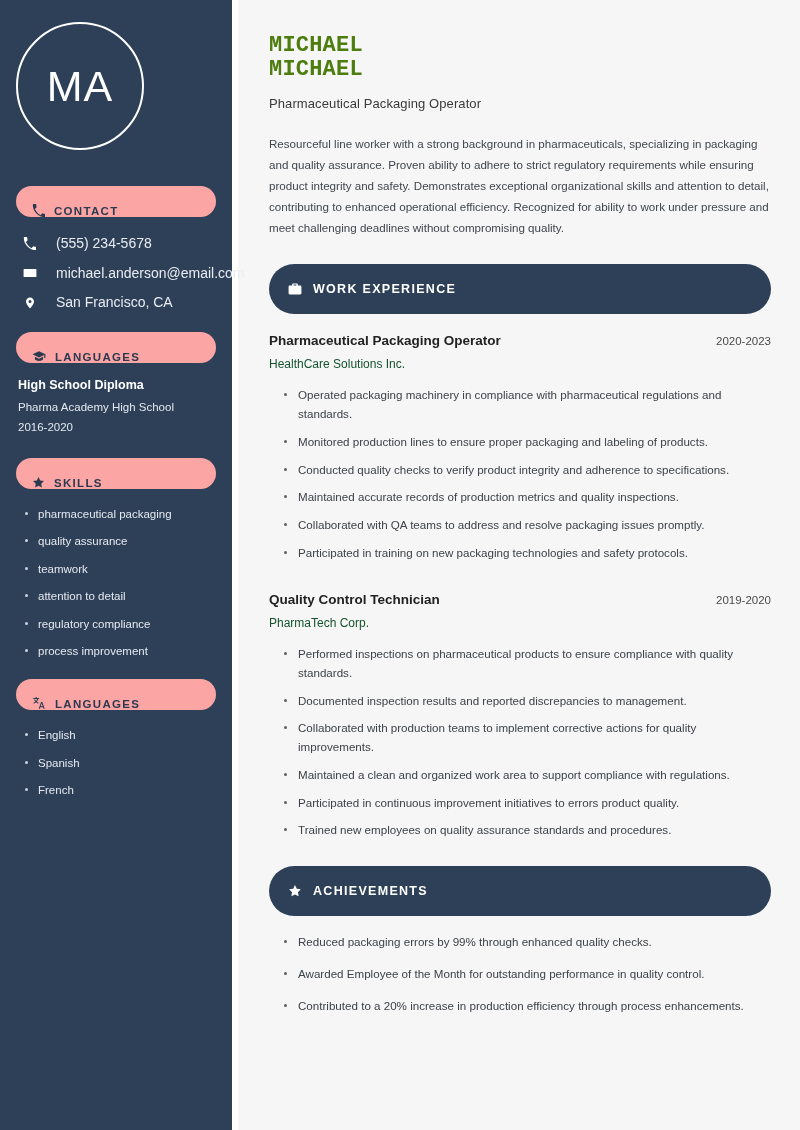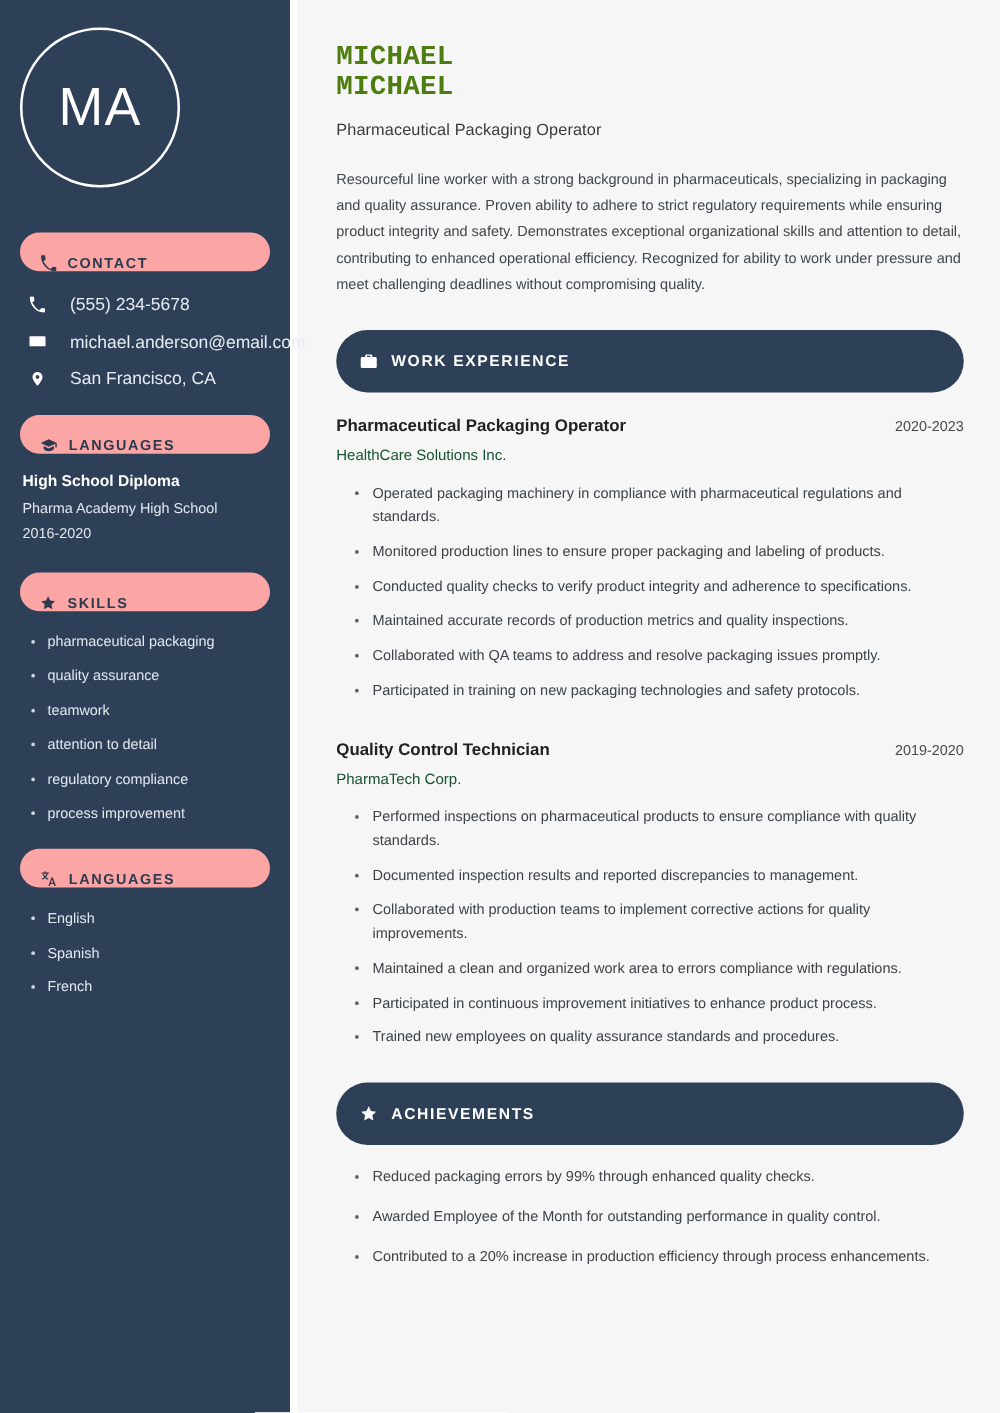--- a/index.html
+++ b/index.html
@@ -366,22 +366,22 @@
     <div class="job">
       <div class="job-head">
         <div class="job-role">Quality Control Technician</div>
         <div class="job-dates">2019-2020</div>
       </div>
       <div class="job-company">PharmaTech Corp.</div>
       <ul class="main-ul">
         <li>Performed inspections on pharmaceutical products to ensure compliance with quality standards.</li>
         <li>Documented inspection results and reported discrepancies to management.</li>
         <li>Collaborated with production teams to implement corrective actions for quality improvements.</li>
-        <li>Maintained a clean and organized work area to errors compliance with regulations.</li>
-        <li>Participated in continuous improvement initiatives to enhance product process.</li>
+        <li>Maintained a clean and organized work area to support compliance with regulations.</li>
+        <li>Participated in continuous improvement initiatives to errors product quality.</li>
         <li>Trained new employees on quality assurance standards and procedures.</li>
       </ul>
     </div>
 
     <div class="dark-pill">
       <span class="ic">
         <svg width="14" height="14" viewBox="0 0 24 24" fill="#ffffff">
             <path d="M12 1.8l3.1 6.4 7 1-5.1 4.9 1.3 7-6.3-3.3-6.3 3.3 1.3-7L1.9 9.2l7-1L12 1.8z"></path>
           </svg>
       </span>

